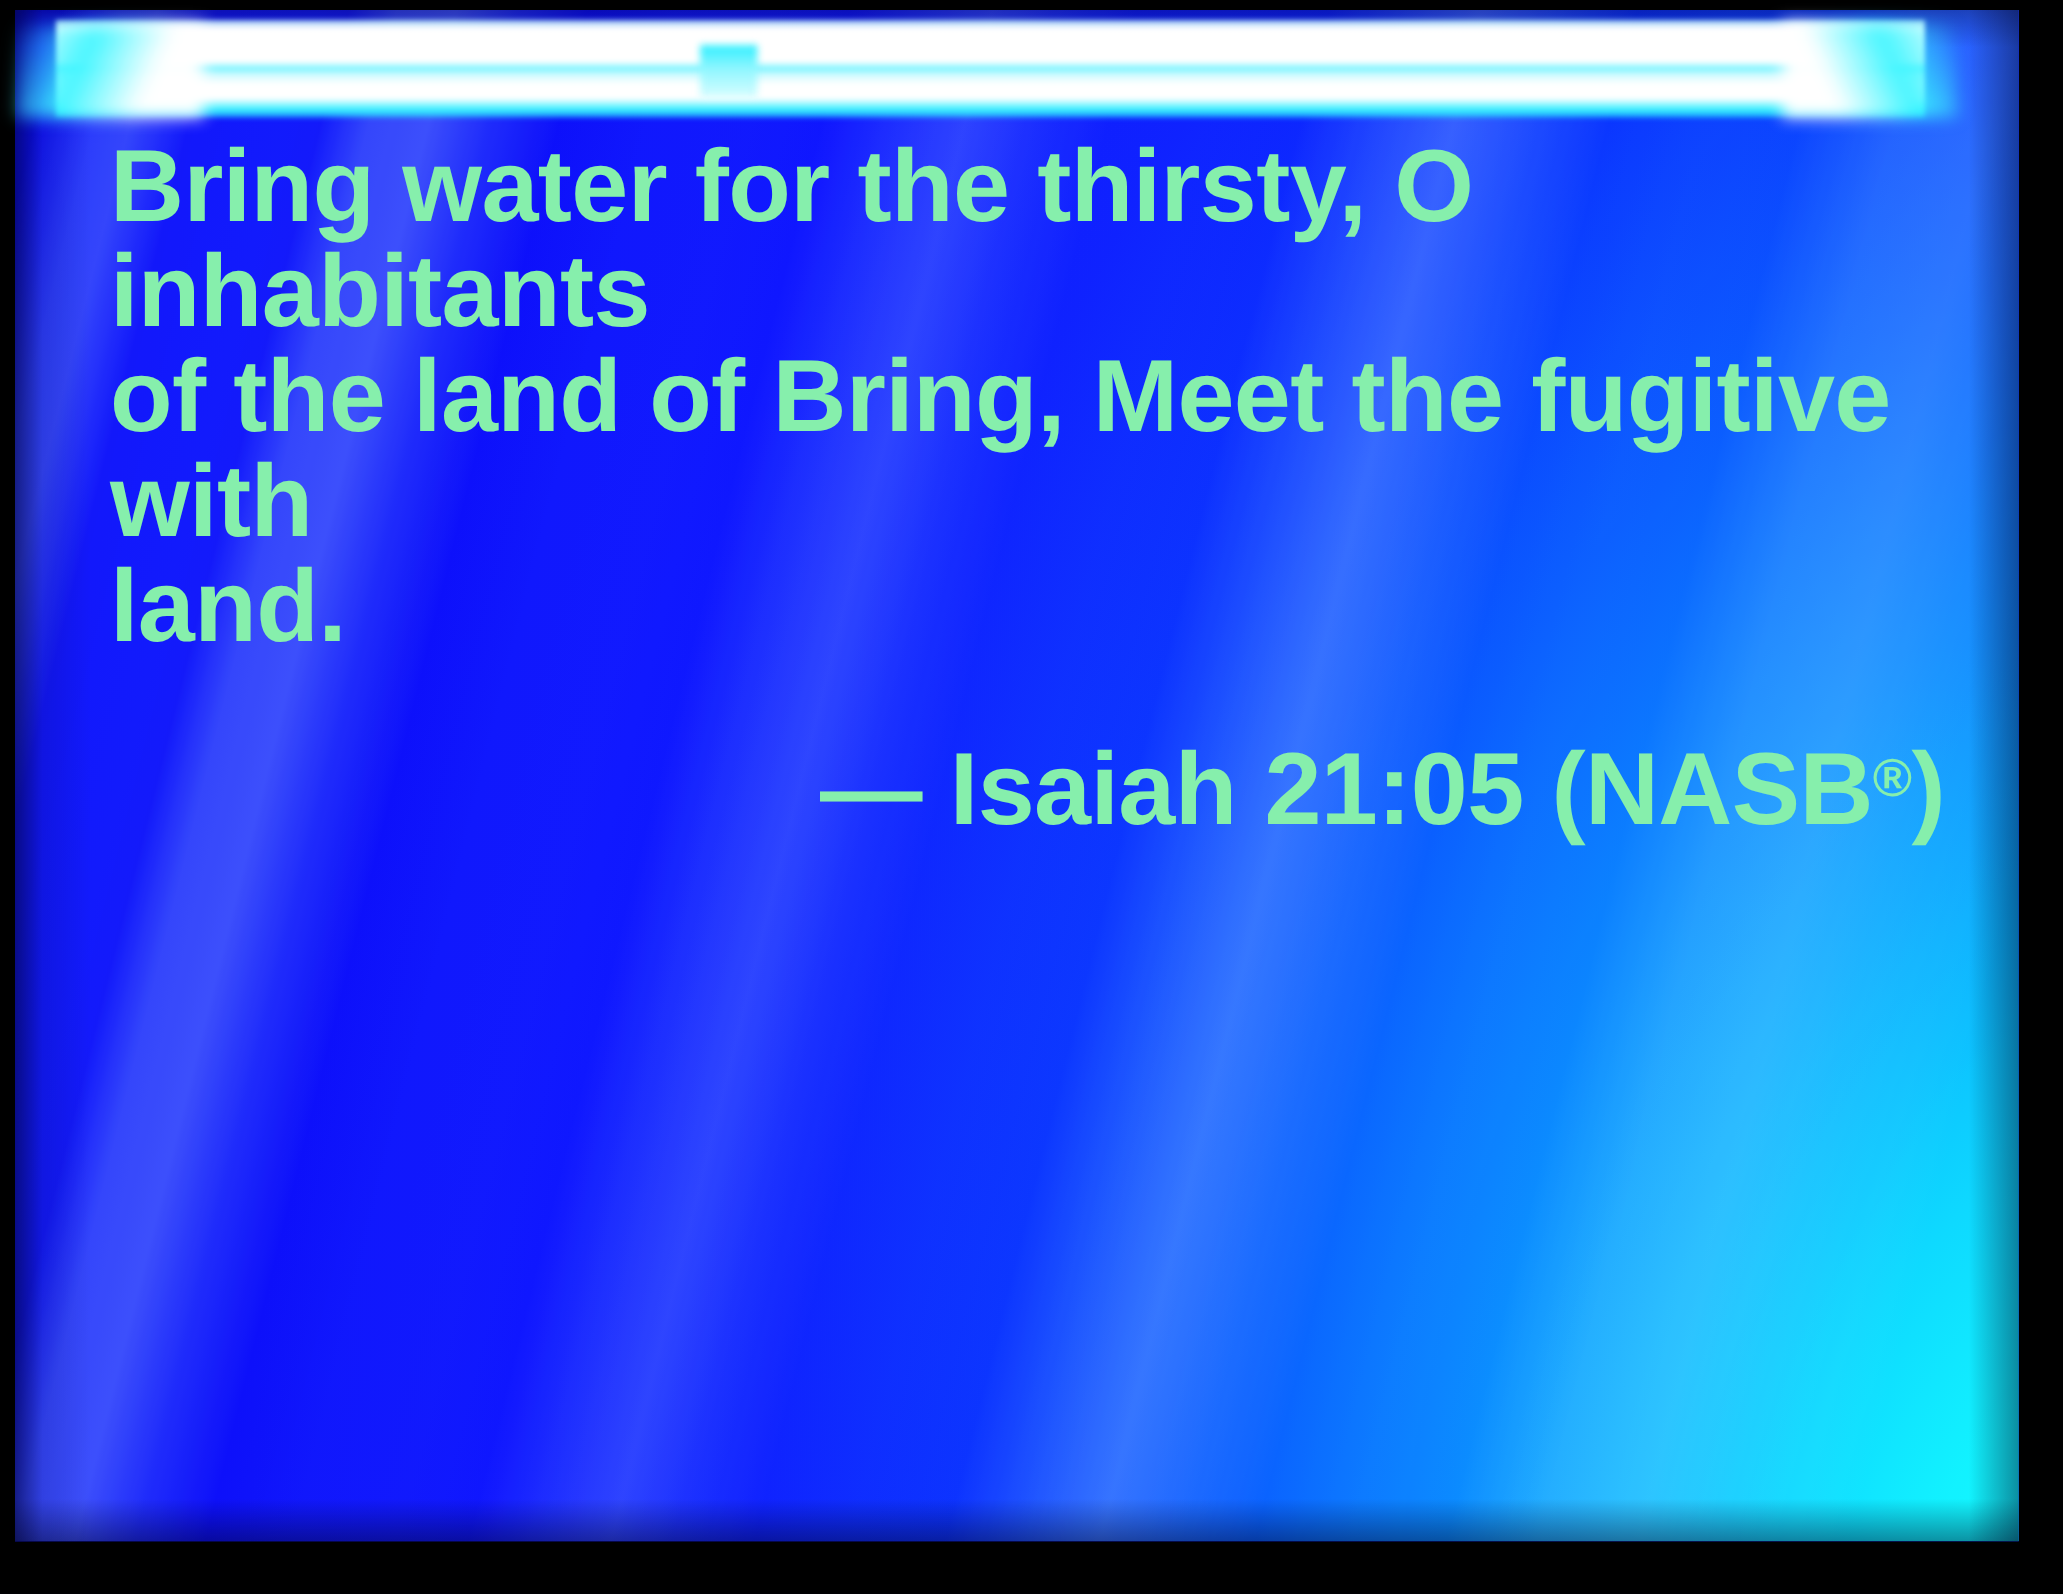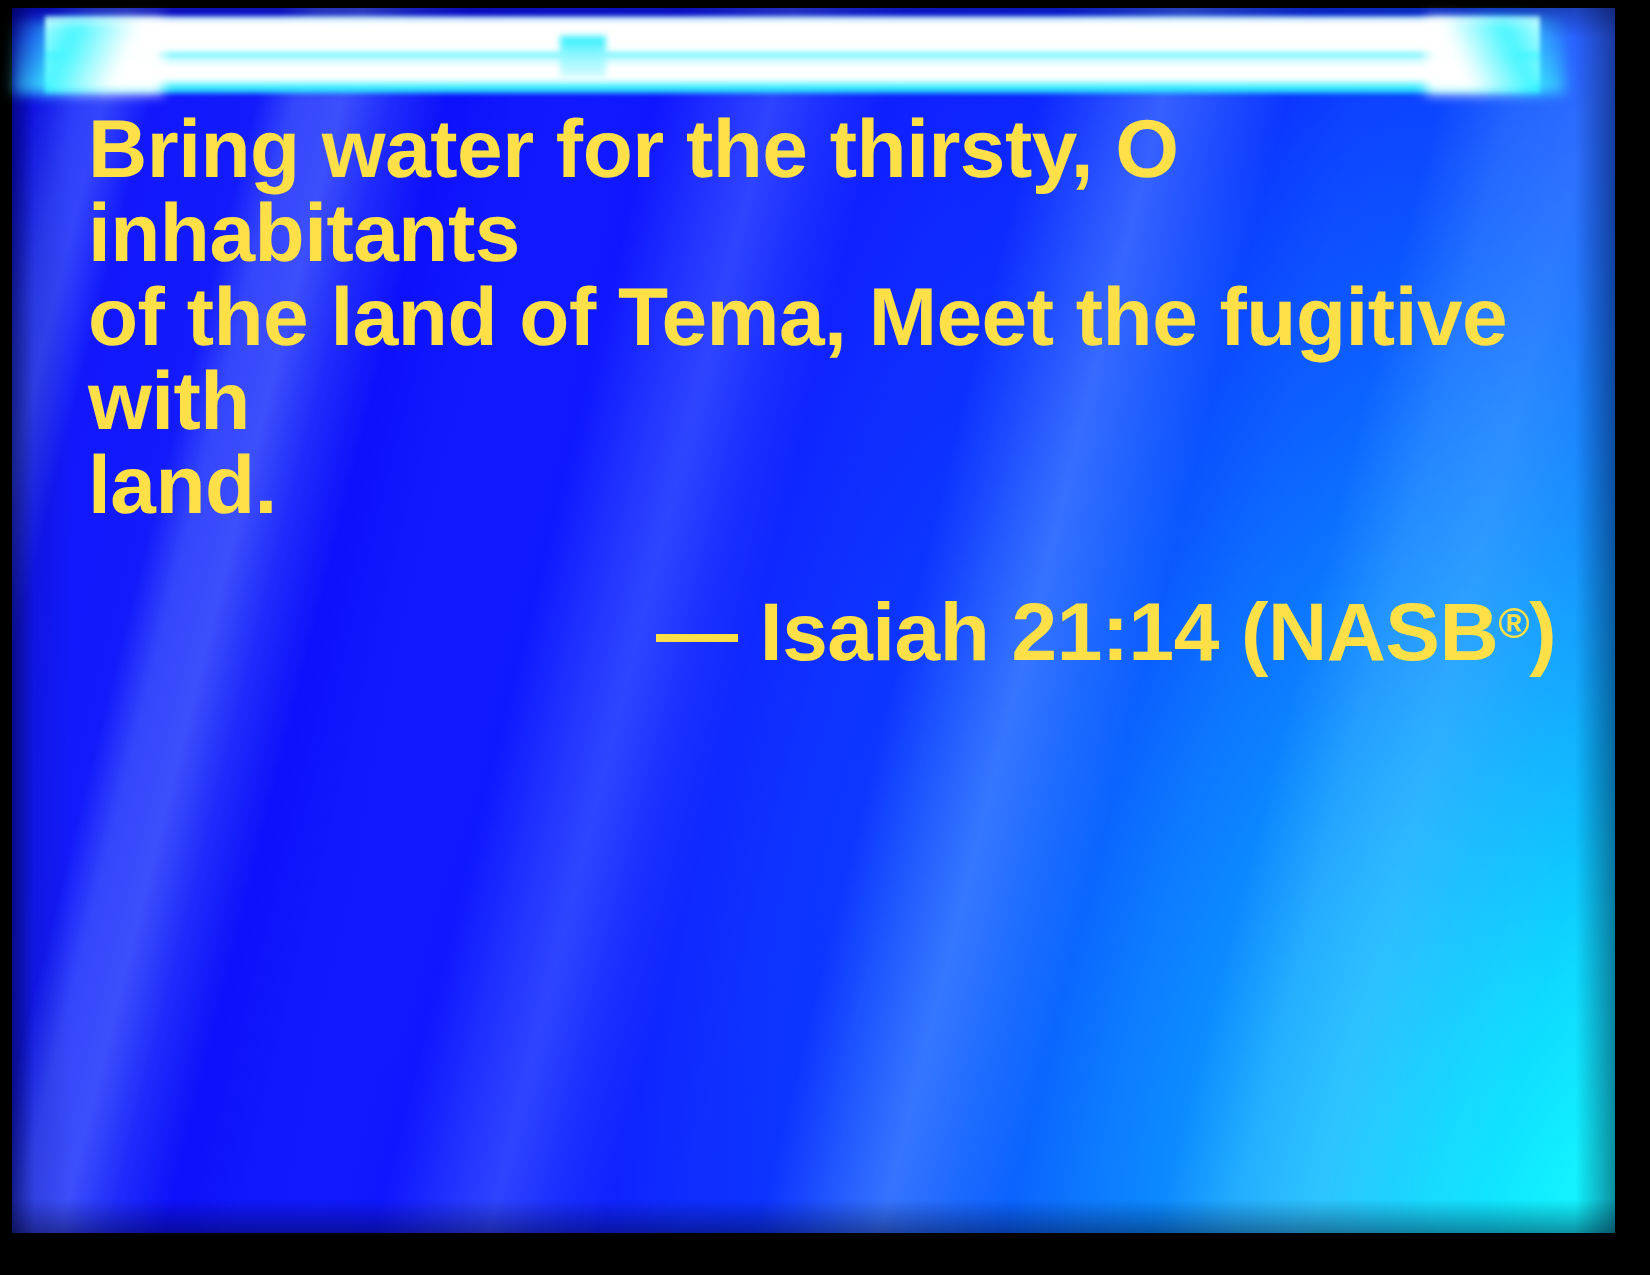--- a/index.html
+++ b/index.html
@@ -174,21 +174,21 @@
     filter: blur(3px);
   }
 
   
   #textblock {
     position: absolute;
     left: 88px;
     top: 108px;
     width: 1470px;
     z-index: 10;
-    color: #fde047;
+    color: #86efac;
   }
   .verse {
     font-size: 82px;
     font-weight: bold;
     line-height: 84px;
     letter-spacing: -0.5px;
     white-space: pre-wrap;
     text-rendering: geometricPrecision;
   }
   #attribution {
@@ -218,19 +218,19 @@
     <div class="layer sweep"></div>
     <div class="layer streaks"></div>
     <div class="layer edge-dark"></div>
   </div>
 
   <div id="topband"></div>
   <div id="topband-notch"></div>
 
   <div id="textblock">
     <div class="verse">Bring water for the thirsty, O inhabitants</div>
-    <div class="verse">of the land of Tema, Meet the fugitive with</div>
+    <div class="verse">of the land of Bring, Meet the fugitive with</div>
     <div class="verse">land.</div>
 
-    <div id="attribution"><span>— Isaiah 21:14 (NASB</span><sup>®</sup><span>)</span></div>
+    <div id="attribution"><span>— Isaiah 21:05 (NASB</span><sup>®</sup><span>)</span></div>
   </div>
 
 </div>
 
 </body></html>

